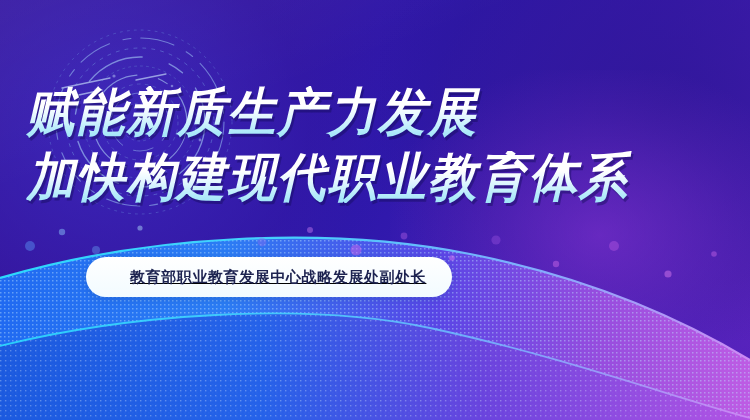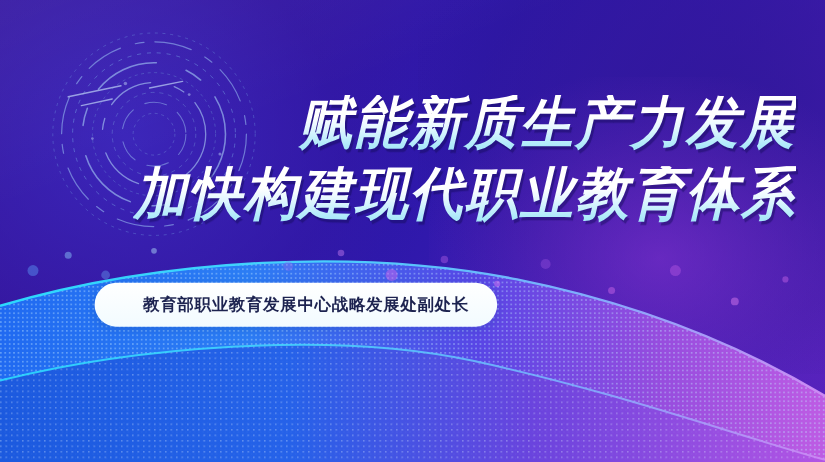--- a/index.html
+++ b/index.html
@@ -62,21 +62,21 @@
   }
   .wave-dots {
     position: absolute; inset: 0;
   }
 
   
   .title-block {
     position: absolute;
     left: 0; right: 0;
     top: 86px;
-    text-align: right;
+    text-align: left;
     pointer-events: none;
   }
   .title-line {
     display: block;
     font-weight: bold;
     font-style: italic;
     letter-spacing: 2px;
     line-height: 1.0;
     background-image: linear-gradient(180deg, #ffffff 0%, #ffffff 38%, #e4f7ff 58%, #b6ecfb 84%, #9ee4f8 100%);
     -webkit-background-clip: text;
@@ -121,20 +121,21 @@
   .speaker-white {
     display: flex;
     align-items: center;
     margin-left: -26px;
     padding: 0 26px 0 44px;
     border-radius: 20px;
     background: linear-gradient(180deg, #ffffff 0%, #f2fbff 100%);
     position: relative;
     z-index: 1;
     box-shadow: 0 2px 9px rgba(18,70,160,0.28);
+    text-decoration: underline;
   }
   .speaker-white-text {
     color: #1d2350;
     font-size: 15px;
     font-weight: bold;
     letter-spacing: 0.6px;
     white-space: nowrap;
   }
 </style>
 </head>

